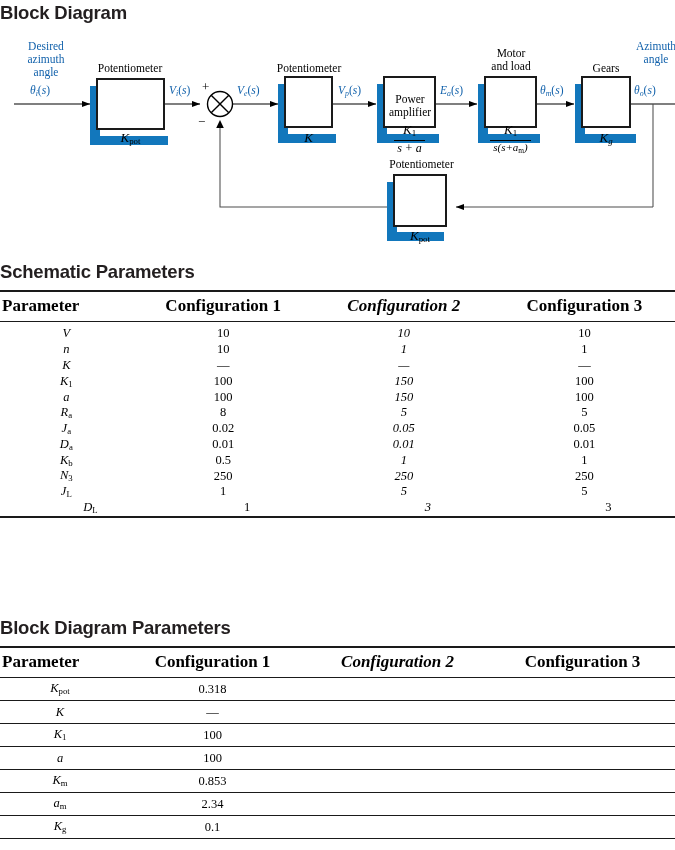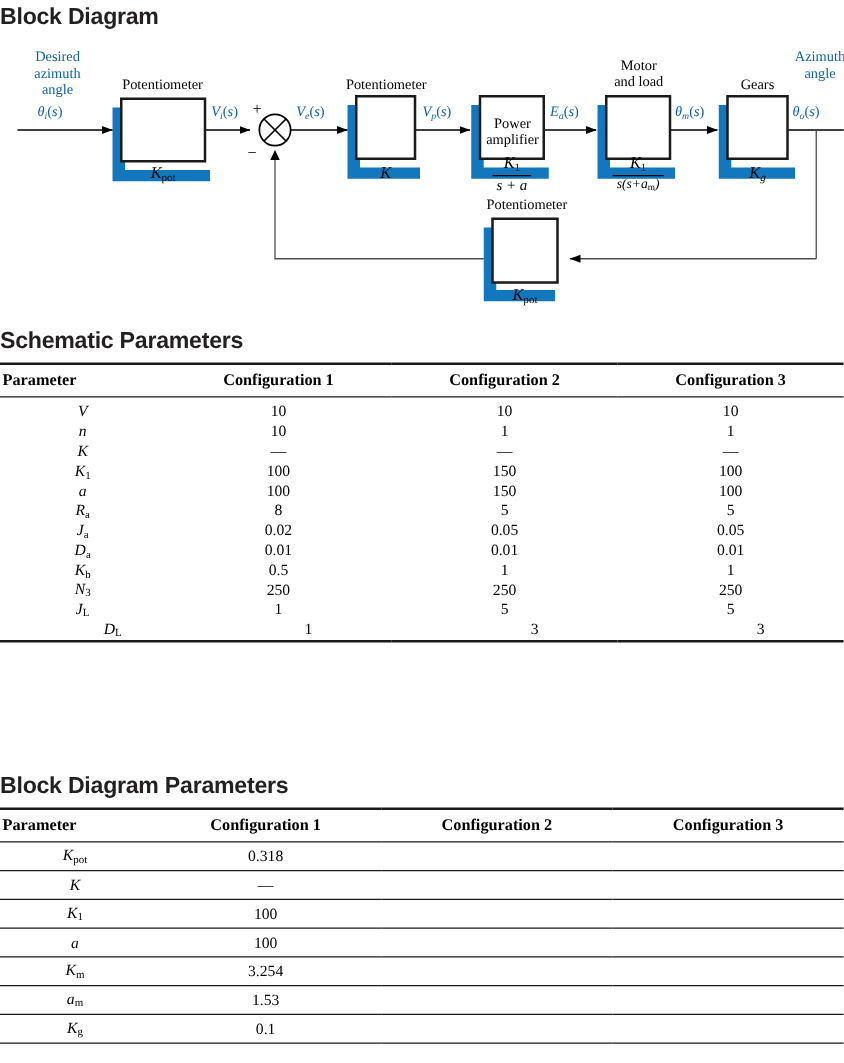--- a/index.html
+++ b/index.html
@@ -99,38 +99,38 @@
     width: 675px;
     border-collapse: collapse;
     font-family: "Liberation Serif", "DejaVu Serif", serif;
     font-size: 12.5px;
   }
   #table-schematic { top: 290px; }
   #table-bd { top: 646px; }
 
   .param-table th {
     font-weight: bold;
-    font-size: 13px;
+    font-size: 17px;
     padding: 4px 0 5px 0;
     text-align: center;
   }
   .param-table th.param-col { text-align: left; padding-left: 2px; }
   .param-table td {
     text-align: center;
     padding: 0;
     height: 15.8px;
     font-size: 12.5px;
   }
   .param-table td.param-col {
     text-align: center;
     width: 120px;
     font-style: italic;
   }
   .param-table td.v1, .param-table th.v1 { width: 185px; }
-  .param-table td.v2, .param-table th.v2 { width: 185px; }
+  .param-table td.v2, .param-table th.v2 { width: 185px; font-style: italic; }
   .param-table td.v3, .param-table th.v3 { width: 185px; }
 
   #table-schematic thead tr.hdr th { border-top: 2.6px solid #1a1a1a; }
   #table-schematic thead tr.hdr th { border-bottom: 1.6px solid #1a1a1a; }
   #table-schematic tbody tr:last-child td { border-bottom: 2.6px solid #1a1a1a; padding-left: 48px; }
   #table-schematic tbody tr:first-child td { padding-top: 4px; }
 
   #table-bd thead tr.hdr th { border-top: 2.6px solid #1a1a1a; border-bottom: 1.6px solid #1a1a1a; }
   #table-bd tbody td { border-bottom: 1.6px solid #1a1a1a; height: 22px; }
 
@@ -377,27 +377,27 @@
           <td class="v3 nval"></td>
         </tr>
         <tr>
           <td class="param-col"><span class="msub"><i>a</i></span></td>
           <td class="v1 nval">100</td>
           <td class="v2 nval"></td>
           <td class="v3 nval"></td>
         </tr>
         <tr>
           <td class="param-col"><span class="msub"><i>K</i><sub>m</sub></span></td>
-          <td class="v1 nval">3.254</td>
+          <td class="v1 nval">0.853</td>
           <td class="v2 nval"></td>
           <td class="v3 nval"></td>
         </tr>
         <tr>
           <td class="param-col"><span class="msub"><i>a</i><sub>m</sub></span></td>
-          <td class="v1 nval">1.53</td>
+          <td class="v1 nval">2.34</td>
           <td class="v2 nval"></td>
           <td class="v3 nval"></td>
         </tr>
         <tr>
           <td class="param-col"><span class="msub"><i>K</i><sub>g</sub></span></td>
           <td class="v1 nval">0.1</td>
           <td class="v2 nval"></td>
           <td class="v3 nval"></td>
         </tr>
       </tbody>

